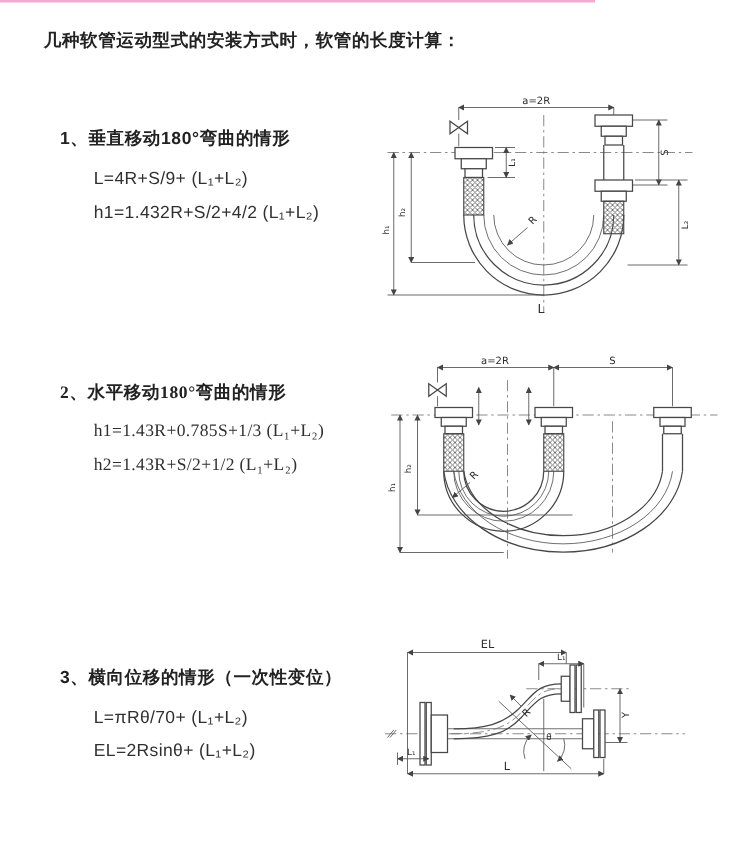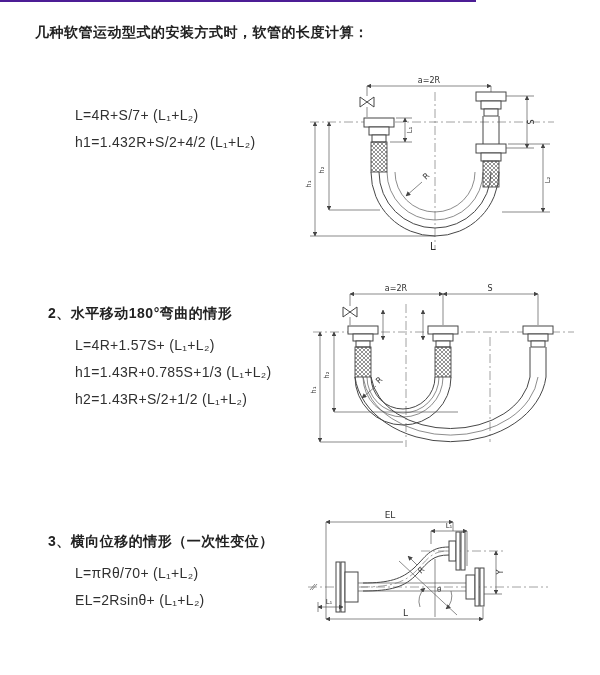--- a/index.html
+++ b/index.html
@@ -1,18 +1,18 @@
 <!DOCTYPE html>
 <html><head>
 <meta charset="utf-8">
 <style>
   html,body{margin:0;padding:0;}
   body{width:600px;height:675px;background:#fff;overflow:hidden;
        font-family:"Liberation Sans","DejaVu Sans",sans-serif;color:#2f2f2f;}
-  .page{position:relative;width:476px;height:675px;background:#fff;border-top:2px solid #4c1d95;box-sizing:border-box;}
+  .page{position:relative;width:476px;height:675px;background:#fff;border-top:2px solid #f9a8d4;box-sizing:border-box;}
   .title{position:absolute;left:35px;top:22px;font-size:14px;font-weight:bold;letter-spacing:.5px;color:#222;}
   .sec{position:absolute;left:48px;width:260px;}
   .sec-head{font-size:14px;font-weight:bold;color:#222;letter-spacing:.5px;margin-bottom:9px;}
   .formula{font-size:14px;color:#303030;margin-left:27px;height:27px;line-height:27px;letter-spacing:.3px;white-space:nowrap;}
   svg{position:absolute;}
   .ln{stroke:#474747;stroke-width:1;fill:none;}
   .thin{stroke:#5a5a5a;stroke-width:.7;fill:none;}
   .cl{stroke:#6f6f6f;stroke-width:.65;fill:none;stroke-dasharray:9 3 2 3;}
   .dim{stroke:#565656;stroke-width:.7;fill:none;}
   .fit{stroke:#474747;stroke-width:1;fill:#fff;}
@@ -22,27 +22,27 @@
   text.dlb{font:10px "DejaVu Sans",sans-serif;fill:#2f2f2f;}
 </style>
 </head>
 <body>
 
 <div class="page">
 
   <div class="title">几种软管运动型式的安装方式时，软管的长度计算：</div>
 
   <div class="sec" style="top:100px;">
-    <div class="formula">L=4R+S/7+ (L₁+L₂)</div>
+    <div class="sec-head">1、垂直移动180°弯曲的情形</div>
+    <div class="formula">L=4R+S/9+ (L₁+L₂)</div>
     <div class="formula">h1=1.432R+S/2+4/2 (L₁+L₂)</div>
   </div>
 
-  <div class="sec" style="top:303px;">
+  <div class="sec" style="top:303px;font-family:Liberation Serif, serif;">
     <div class="sec-head">2、水平移动180°弯曲的情形</div>
-    <div class="formula">L=4R+1.57S+ (L₁+L₂)</div>
     <div class="formula">h1=1.43R+0.785S+1/3 (L₁+L₂)</div>
     <div class="formula">h2=1.43R+S/2+1/2 (L₁+L₂)</div>
   </div>
 
   <div class="sec" style="top:531px;">
     <div class="sec-head">3、横向位移的情形（一次性变位）</div>
     <div class="formula">L=πRθ/70+ (L₁+L₂)</div>
     <div class="formula">EL=2Rsinθ+ (L₁+L₂)</div>
   </div>
 

